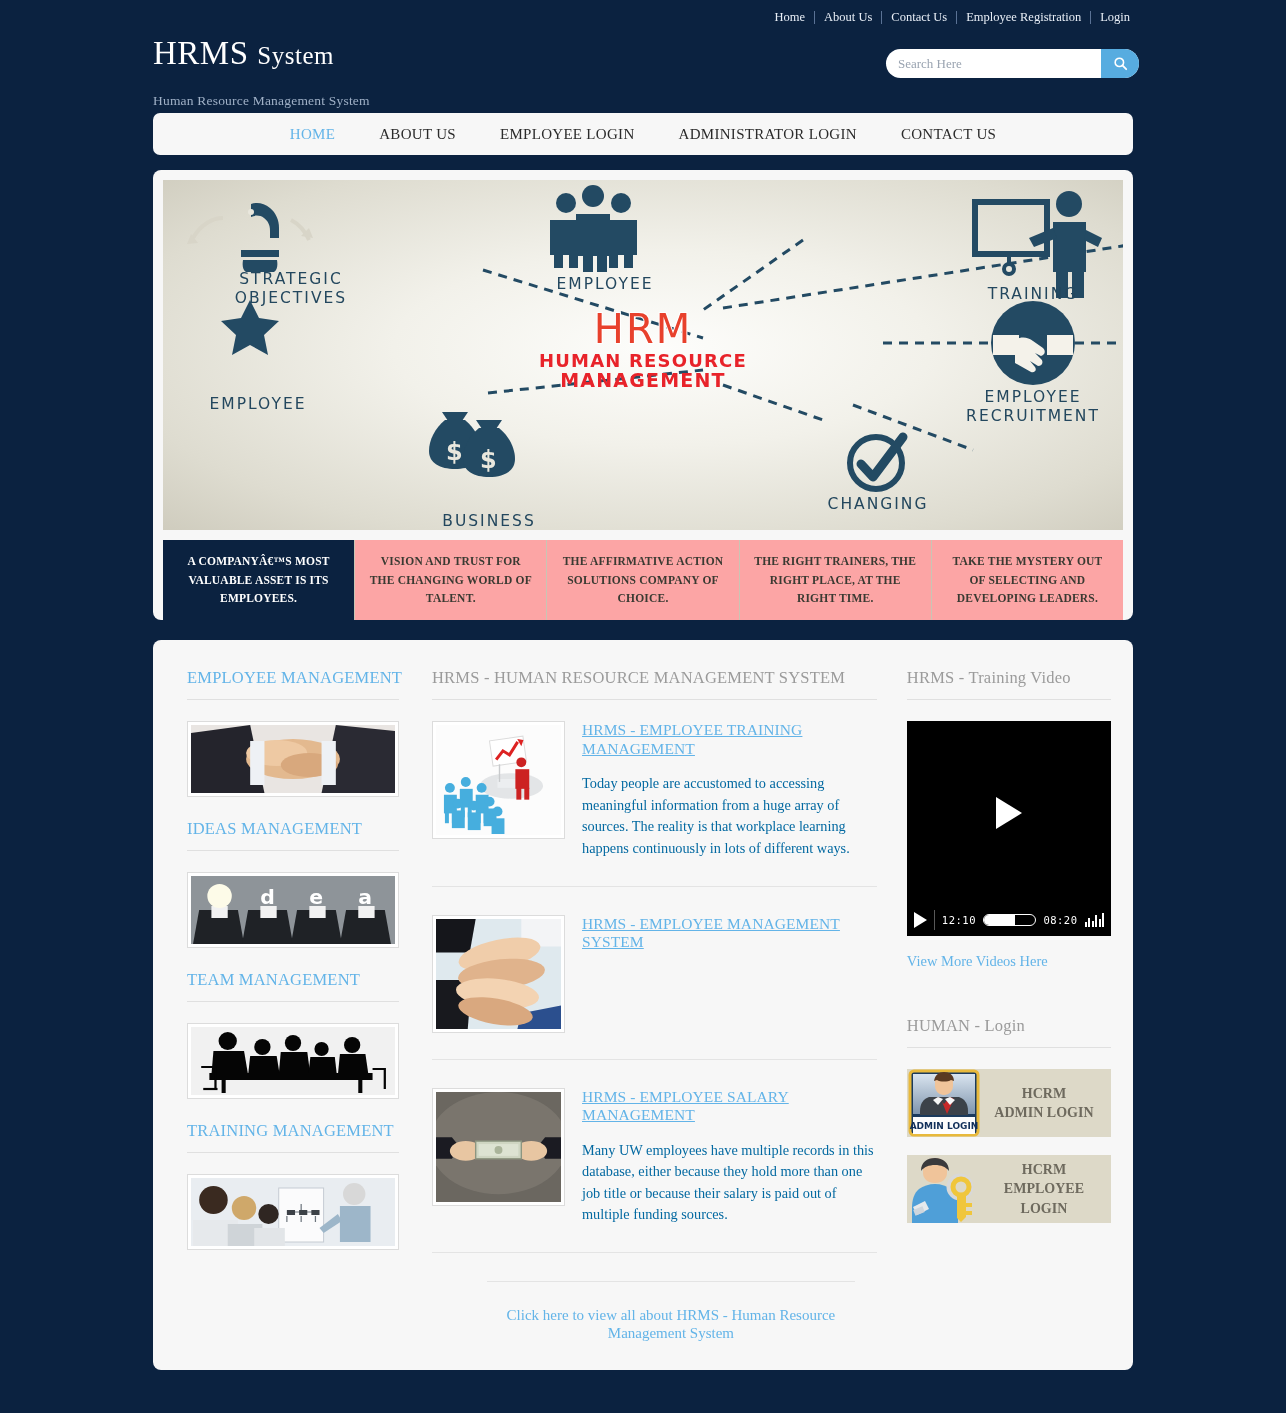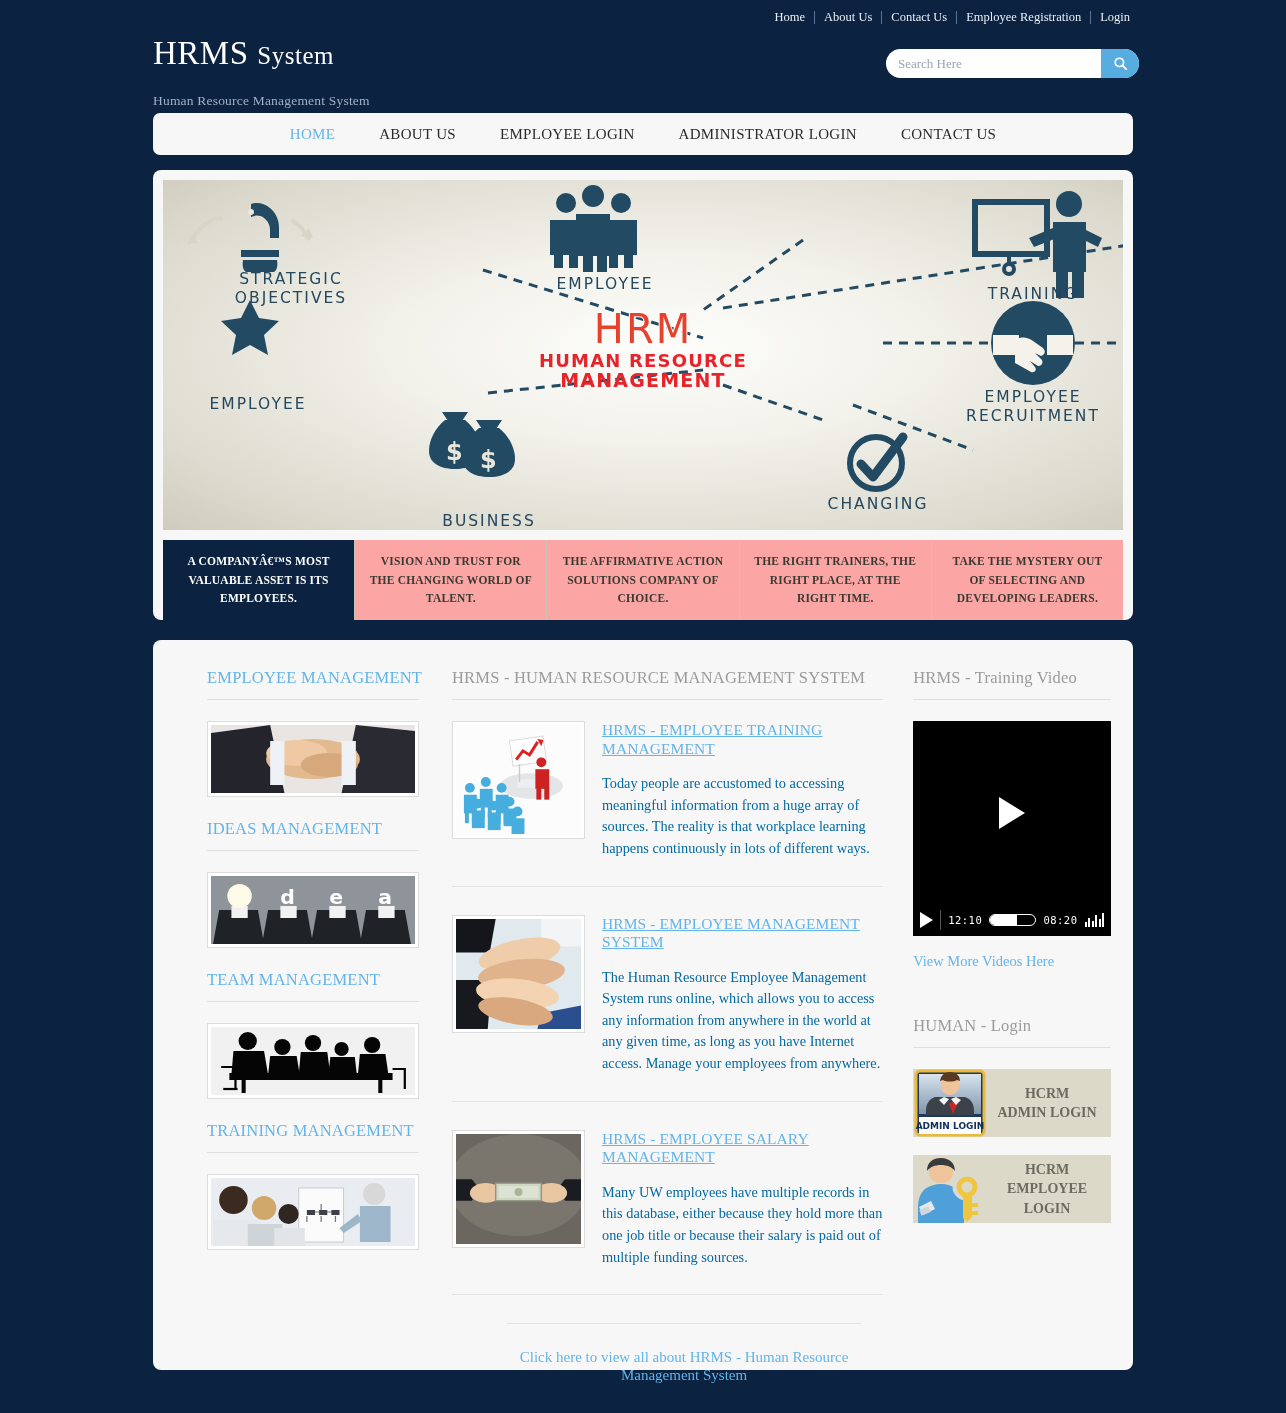--- a/index.html
+++ b/index.html
@@ -100,21 +100,21 @@
   }
   .cap:last-child { border-right: 0; }
   .cap.active { background: #0b2240; color: #ffffff; }
 
   
   .content {
     position: absolute; left: 153px; top: 640px;
     width: 980px; height: 730px;
     background: #f7f7f7; border-radius: 8px;
   }
-  .cols { display: flex; padding: 28px 22px 0 22px; margin-left: 32px; }
+  .cols { display: flex; padding: 28px 22px 0 34px; }
   .col-left { width: 212px; }
   .col-mid { width: 462px; margin-left: 33px; }
   .col-right { width: 212px; margin-left: 30px; }
 
   .sec-head {
     font-size: 16.5px; letter-spacing: .2px;
     padding-bottom: 11px; border-bottom: 1px solid #e0e0e0;
     margin-bottom: 21px; white-space: nowrap;
   }
   .sec-head.blue { color: #63b4e8; }
@@ -507,21 +507,20 @@
                 <path d="M86 0h40v28H86z" fill="#f3f4f6"></path>
                 <ellipse cx="64" cy="36" rx="42" ry="15" fill="#f0cdaa" transform="rotate(-12 64 36)"></ellipse>
                 <ellipse cx="66" cy="56" rx="44" ry="15" fill="#e0b38c" transform="rotate(-6 66 56)"></ellipse>
                 <ellipse cx="62" cy="76" rx="42" ry="15" fill="#f3d3b2" transform="rotate(6 62 76)"></ellipse>
                 <ellipse cx="60" cy="94" rx="38" ry="13" fill="#d9a87f" transform="rotate(10 60 94)"></ellipse>
               </svg>
             </div>
           </div>
           <div class="art-body">
             <a href="#" class="art-title" style="display:block">HRMS - EMPLOYEE MANAGEMENT SYSTEM</a>
-            <div class="art-text">The Human Resource Employee Management System runs online, which allows you to access any information from anywhere in the world at any given time, as long as you have Internet access. Manage your employees from anywhere.</div>
           </div>
         </div>
 
         <div class="art-item">
           <div class="art-thumb">
             <div class="art-thumb-in a3">
               <svg width="100%" height="100%" viewBox="0 0 126 112" preserveAspectRatio="none">
                 <rect width="126" height="112" fill="#6b6760"></rect>
                 <ellipse cx="63" cy="52" rx="70" ry="52" fill="#837e76" opacity="0.6"></ellipse>
                 <path d="M0 46h16l8 10-8 12H0z" fill="#1b1b22"></path>

